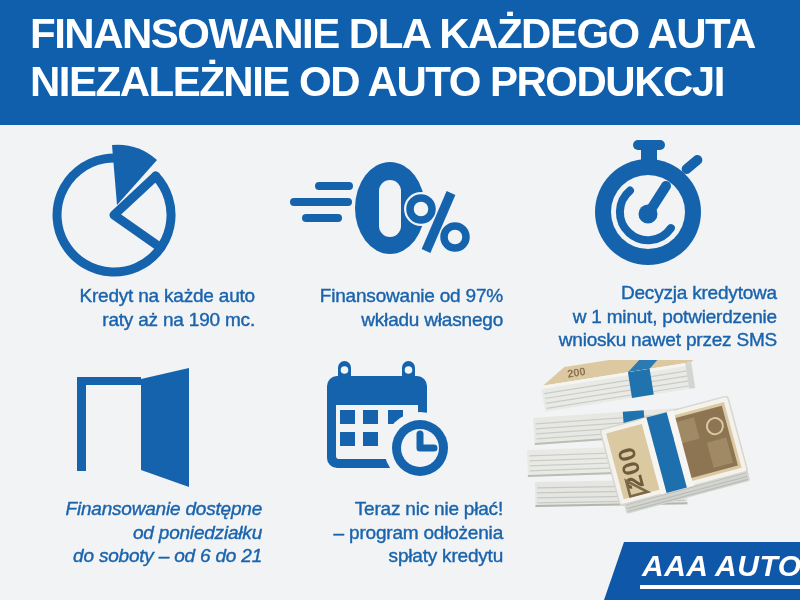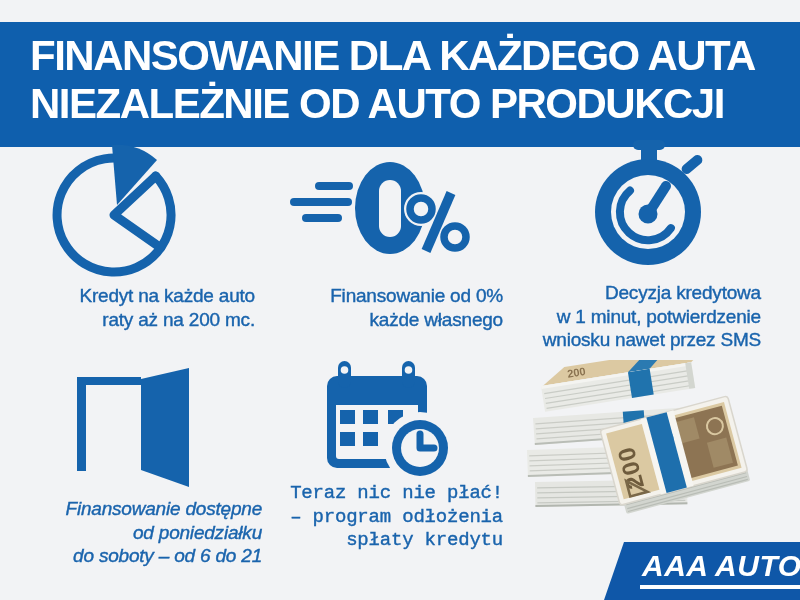--- a/index.html
+++ b/index.html
@@ -7,44 +7,44 @@
     --background:#f2f3f5; --logo_bg:#0f57a8;
   }
   html,body{margin:0;padding:0;background:#888;}
   .canvas{
     position:relative;width:800px;height:600px;overflow:hidden;
     background:var(--background,#f2f3f5);
     font-family:"Liberation Sans",sans-serif;
   }
   .header{
     position:absolute;left:0;top:0;width:800px;height:125px;
-    background:var(--header_bg,#0f5fad);color:#ffffff;margin-top:22px;
+    background:var(--header_bg,#0f5fad);color:#ffffff;
   }
   .header .hline{
     padding-left:30px;font-weight:bold;font-size:42px;line-height:48px;
     letter-spacing:-1.5px;white-space:nowrap;
   }
   .header .hline:first-child{padding-top:10px;}
   .icon{position:absolute;color:var(--accent_blue,#1563ac);}
   .icon-pie{left:51px;top:143px;width:145px;height:145px;}
   .icon-zero{left:285px;top:160px;width:200px;height:120px;}
   .icon-watch{left:590px;top:140px;width:130px;height:140px;}
   .icon-door{left:75px;top:367px;width:120px;height:125px;}
   .icon-cal{left:320px;top:358px;width:140px;height:130px;}
   .icon-money{left:525px;top:360px;width:250px;height:185px;}
   .caption{
     position:absolute;text-align:right;color:var(--text_blue,#1a64ad);
     font-size:19px;line-height:23.5px;font-weight:500;letter-spacing:-0.2px;
     -webkit-text-stroke:0.4px currentColor;
   }
   .cap1{left:25px;top:284px;width:230px;}
   .cap2{left:268px;top:284px;width:235px;}
-  .cap3{left:506px;top:281px;width:255px;}
+  .cap3{left:522px;top:281px;width:255px;}
   .cap4{left:22px;top:497px;width:240px;font-style:italic;}
-  .cap5{left:268px;top:482px;width:235px;font-family:Liberation Mono, monospace;}
+  .cap5{left:268px;top:497px;width:235px;}
   .logo-banner{
     position:absolute;left:624px;top:542px;width:260px;height:58px;
     background:var(--logo_bg,#0f57a8);
     transform:skewX(-19deg);transform-origin:0 0;
   }
   .logo-inner{transform:skewX(19deg);transform-origin:0 0;padding:9px 0 0 16px;}
   .logo-text{
     display:inline-block;color:#ffffff;font-style:italic;font-weight:bold;
     font-size:30px;line-height:30px;letter-spacing:0.5px;
     border-bottom:4px solid #ffffff;padding:0 8px 4px 2px;white-space:nowrap;
@@ -61,39 +61,39 @@
     <div class="hline">NIEZALEŻNIE OD AUTO PRODUKCJI</div>
   </div>
 
   <svg class="icon icon-pie" viewBox="0 0 145 145">
     <path d="M78.7,17.2 A57,57 0 1 0 104.7,33.1" fill="none" stroke="currentColor" stroke-width="9" stroke-linecap="round"></path>
     <path d="M63,72 L104.7,33.1 M63,72 L109.7,104.7" fill="none" stroke="currentColor" stroke-width="9" stroke-linecap="round"></path>
     <path d="M66,62 L106,17 A60,60 0 0 0 61,2 Z" fill="currentColor"></path>
   </svg>
   <div class="caption cap1">
     <div>Kredyt na każde auto</div>
-    <div>raty aż na 200 mc.</div>
+    <div>raty aż na 190 mc.</div>
   </div>
 
   <svg class="icon icon-zero" viewBox="0 0 200 120">
     <g fill="currentColor">
       <rect x="30" y="22" width="38" height="8" rx="4"></rect>
       <rect x="5" y="38" width="62" height="8" rx="4"></rect>
       <rect x="17" y="54" width="40" height="8" rx="4"></rect>
     </g>
     <ellipse cx="105" cy="48" rx="35" ry="46" fill="currentColor"></ellipse>
     <rect x="94" y="20" width="22" height="57" rx="11" style="fill:var(--background,#f2f3f5)"></rect>
     <circle cx="136" cy="49" r="17" style="fill:var(--background,#f2f3f5)"></circle>
     <circle cx="136" cy="49" r="11" fill="none" stroke="currentColor" stroke-width="7.5"></circle>
     <line x1="141" y1="91" x2="166" y2="33" stroke="currentColor" stroke-width="9.5"></line>
     <circle cx="170" cy="77" r="11" fill="none" stroke="currentColor" stroke-width="7.5"></circle>
   </svg>
   <div class="caption cap2">
-    <div>Finansowanie od 0%</div>
-    <div>każde własnego</div>
+    <div>Finansowanie od 97%</div>
+    <div>wkładu własnego</div>
   </div>
 
   <svg class="icon icon-watch" viewBox="0 0 130 140">
     <g fill="currentColor">
       <rect x="43" y="0" width="32" height="10" rx="5"></rect>
       <rect x="51" y="7" width="16" height="16"></rect>
       <g transform="translate(96,36) rotate(-40)">
           <rect x="0" y="-10" width="24" height="10" rx="5"></rect>
         </g>
     </g>

